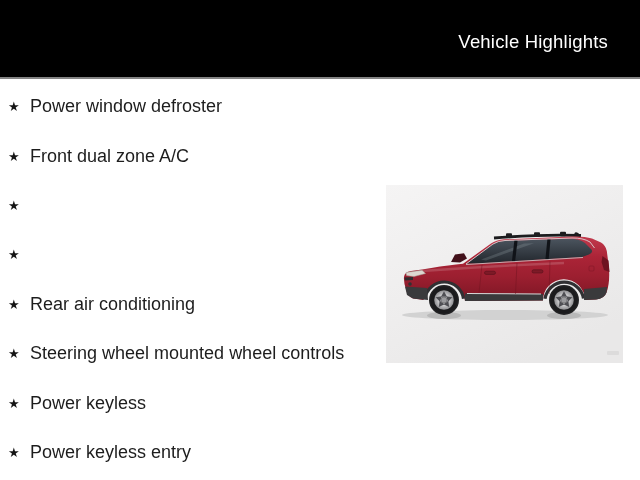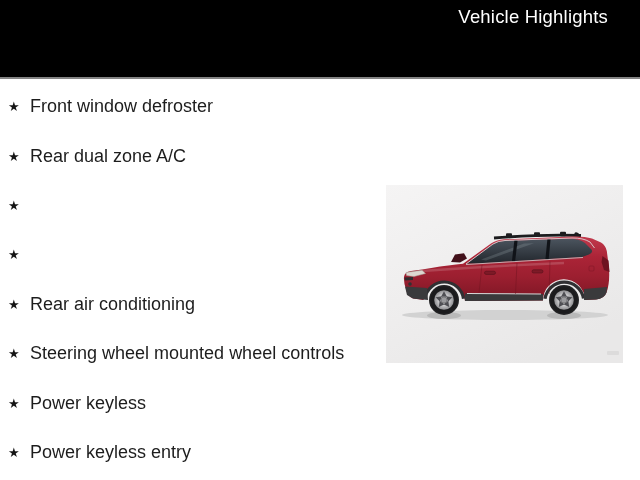--- a/index.html
+++ b/index.html
@@ -14,20 +14,21 @@
   
   .header {
     position: absolute;
     top: 0; left: 0;
     width: 640px;
     height: 79px;
     background: #000000;
     border-bottom: 2px solid #848484;
     box-sizing: content-box;
     display: flex;
+    align-items: center;
     justify-content: flex-end;
     padding-right: 32px;
     box-sizing: border-box;
   }
   .header h1 {
     margin: 0;
     padding-top: 6px;
     color: #ffffff;
     font-size: 18.5px;
     font-weight: 400;
@@ -77,26 +78,26 @@
 
 <div class="stage">
 
   <header class="header">
     <h1>Vehicle Highlights</h1>
   </header>
 
   <ul class="features">
     <li class="feature">
       <span class="star">★</span>
-      <span class="feature-label">Front window defroster</span>
-    </li>
-
-    <li class="feature">
-      <span class="star">★</span>
-      <span class="feature-label">Rear dual zone A/C</span>
+      <span class="feature-label">Power window defroster</span>
+    </li>
+
+    <li class="feature">
+      <span class="star">★</span>
+      <span class="feature-label">Front dual zone A/C</span>
     </li>
 
     <li class="feature">
       <span class="star">★</span>
     </li>
 
     <li class="feature">
       <span class="star">★</span>
     </li>
 

